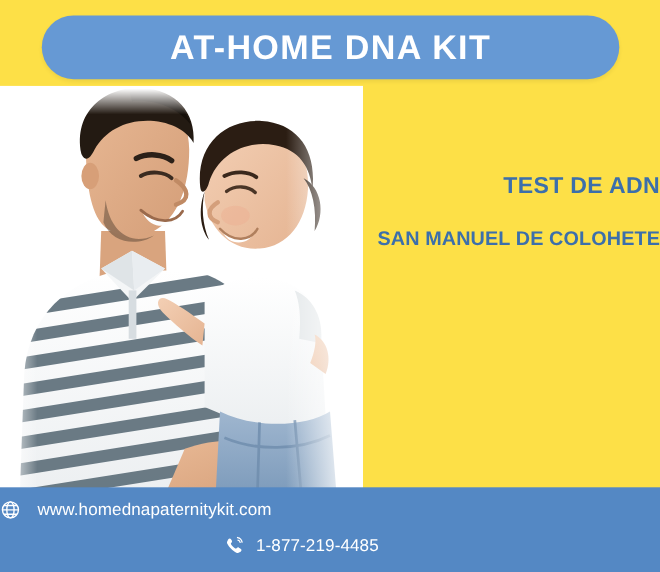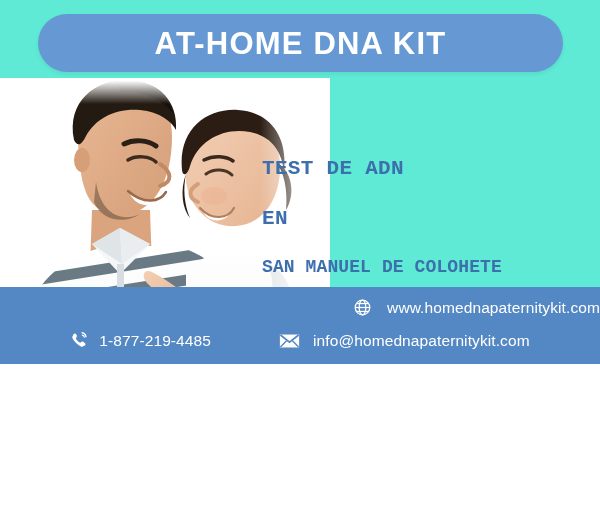--- a/index.html
+++ b/index.html
@@ -12,22 +12,22 @@
 
   body {
     font-family: "Liberation Sans", sans-serif;
     background: #ffffff;
     position: relative;
   }
 
   .poster {
     position: relative;
     width: 600px;
-    height: 364px;
-    background: #5eead4;
+    height: 520px;
+    background: #fde047;
     overflow: hidden;
   }
 
   
   .header-pill {
     position: absolute;
     left: 38px;
     top: 14px;
     width: 525px;
     height: 58px;
@@ -88,22 +88,21 @@
     z-index: 3;
   }
 
   
   .headline {
     position: absolute;
     left: 262px;
     top: 158px;
     width: 338px;
     z-index: 4;
-    text-align: left;
-    font-family: Liberation Mono, monospace;
+    text-align: right;
   }
 
   .headline-line {
     color: #3c6fab;
     font-size: 21px;
     font-weight: bold;
     letter-spacing: 0.3px;
     line-height: 1;
     white-space: nowrap;
   }
@@ -126,21 +125,21 @@
     position: absolute;
     display: flex;
     align-items: center;
     color: #ffffff;
   }
 
   .footer-row.row-web {
     left: 0;
     right: 0;
     top: 11px;
-    justify-content: flex-end;
+    justify-content: flex-start;
   }
 
   .footer-row.row-contact {
     left: 0;
     right: 0;
     top: 44px;
     justify-content: center;
     gap: 16px;
   }
 
@@ -293,21 +292,20 @@
       <ellipse cx="214" cy="118" rx="13" ry="9" fill="#eda98c" opacity="0.35"></ellipse>
     </svg>
 
     <div class="photo-fade-top"></div>
     <div class="photo-fade-left"></div>
     <div class="photo-fade-right"></div>
   </div>
 
   <div class="headline">
     <div class="headline-line l1">TEST DE ADN</div>
-    <div class="headline-line l2">EN</div>
     <div class="headline-line l3">SAN MANUEL DE COLOHETE</div>
   </div>
 
   <div class="footer">
 
     <div class="footer-row row-web">
       <span class="footer-icon">
         <svg width="19" height="19" viewBox="0 0 24 24" fill="none" stroke="#ffffff" stroke-width="1.6">
           <circle cx="12" cy="12" r="9.2"></circle>
           <ellipse cx="12" cy="12" rx="4.2" ry="9.2"></ellipse>
@@ -329,28 +327,17 @@
             <path d="M15.6 5.2c1.2.3 2.2 1.3 2.5 2.5" stroke="#ffffff" stroke-width="1.5" fill="none" stroke-linecap="round"></path>
             <path d="M15.1 2.1c2.6.5 4.7 2.6 5.2 5.2" stroke="#ffffff" stroke-width="1.5" fill="none" stroke-linecap="round"></path>
           </svg>
         </span>
         <span class="gap-phone"></span>
         <span class="footer-text">1-877-219-4485</span>
       </span>
 
       <span class="gap-mid"></span>
 
-      <span class="contact-item">
-        <span class="footer-icon">
-          <svg width="21" height="16" viewBox="0 0 24 18" fill="#ffffff">
-            <path d="M1 1.6h22v14.8H1z" fill="#ffffff"></path>
-            <path d="M1.6 2.2 12 10.4 22.4 2.2" fill="none" stroke="#5488c4" stroke-width="2"></path>
-            <path d="M1.6 15.8 8.6 8.8M22.4 15.8 15.4 8.8" fill="none" stroke="#5488c4" stroke-width="1.6"></path>
-          </svg>
-        </span>
-        <span class="gap-mail"></span>
-        <span class="footer-text">info@homednapaternitykit.com</span>
-      </span>
 
     </div>
   </div>
 
 </div>
 
 </body></html>

